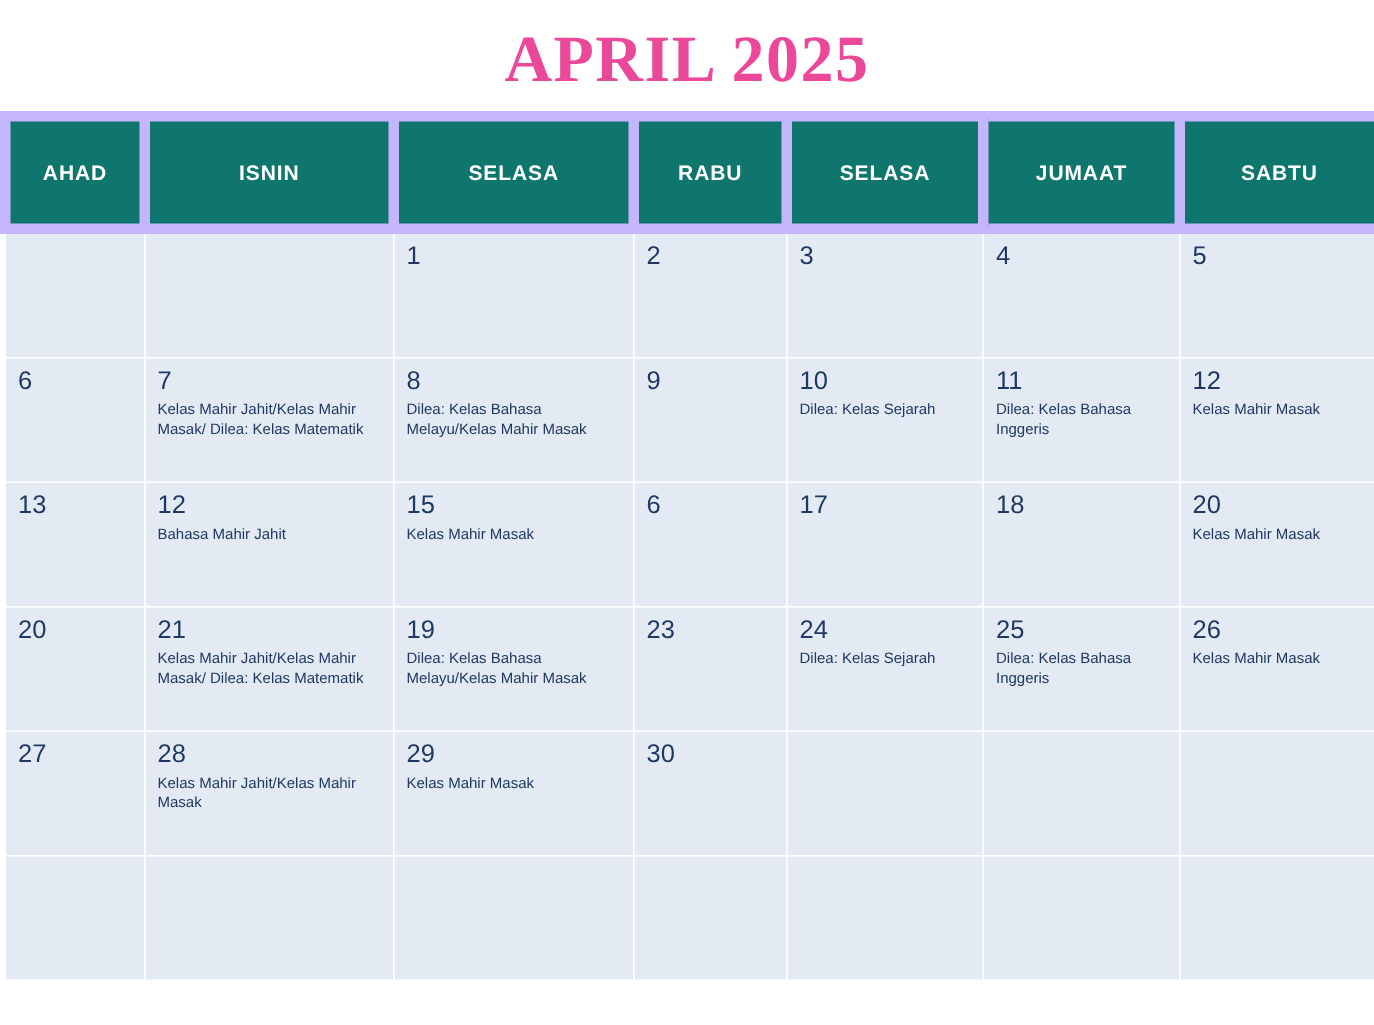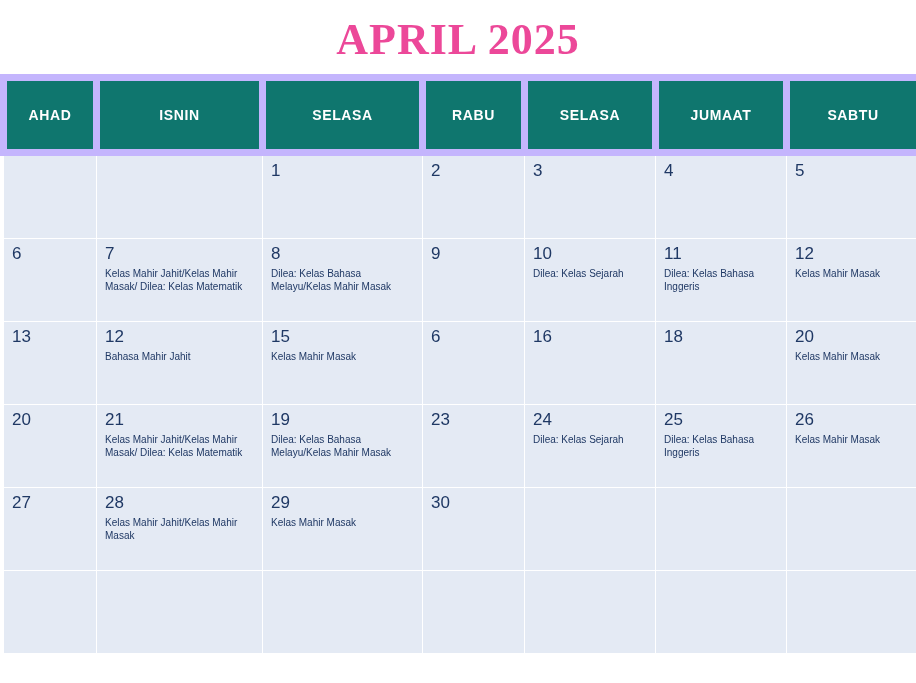--- a/index.html
+++ b/index.html
@@ -181,21 +181,21 @@
           </td>
         <td>
             <div class="daynum">15</div>
             <div class="event">Kelas Mahir Masak</div>
           </td>
         <td>
             <div class="daynum">6</div>
             <div class="event"></div>
           </td>
         <td>
-            <div class="daynum">16</div>
+            <div class="daynum">17</div>
             <div class="event"></div>
           </td>
         <td>
             <div class="daynum">18</div>
             <div class="event"></div>
           </td>
         <td>
             <div class="daynum">20</div>
             <div class="event">Kelas Mahir Masak</div>
           </td>

